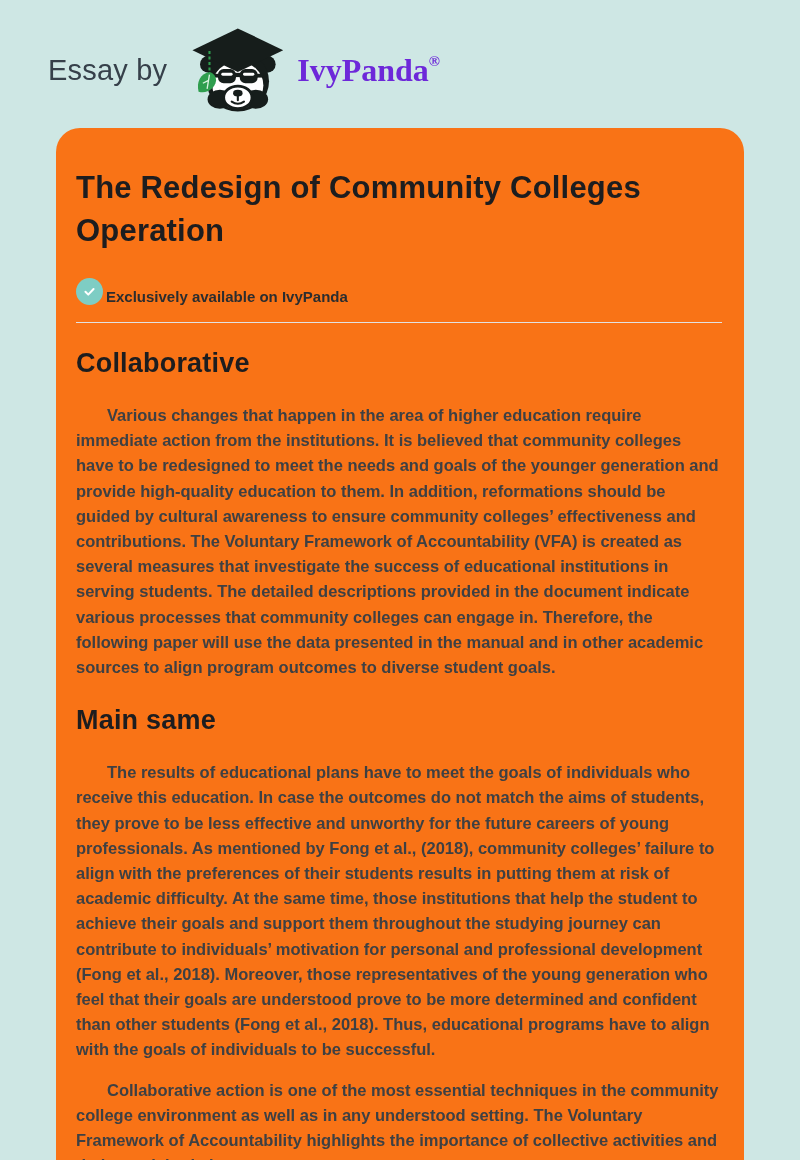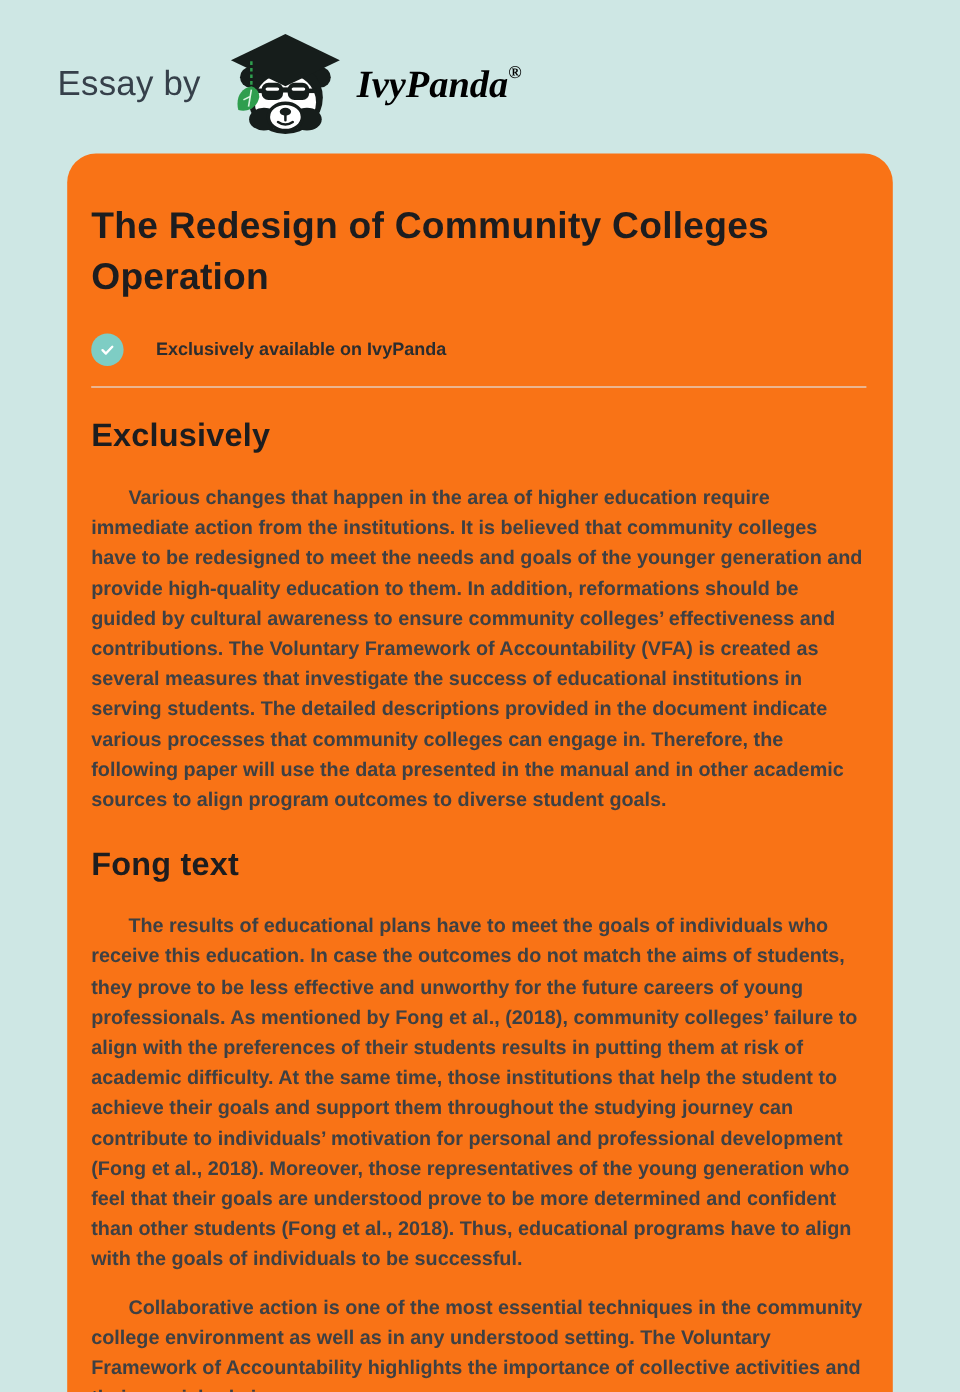--- a/index.html
+++ b/index.html
@@ -22,24 +22,23 @@
   .essay-by {
     font-size: 29px;
     color: #36404a;
     letter-spacing: 0.2px;
   }
   .logo-wrap { margin: 0 10px 0 16px; display: flex; align-items: center; }
   .brand {
     font-family: "Liberation Serif", serif;
     font-weight: bold;
     font-size: 32px;
-    color: #000000;
+    color: #6d28d9;
     display: flex;
     align-items: flex-start;
-    font-style: italic;
   }
   .brand sup {
     font-size: 15px;
     line-height: 1;
     margin-top: 2px;
     font-weight: bold;
   }
 
   
   .card {
@@ -54,22 +53,22 @@
   h1.title {
     margin: 0 0 26px 0;
     font-size: 31px;
     line-height: 43px;
     color: #1d1d1f;
     font-weight: bold;
     letter-spacing: 0.2px;
   }
   .badge-row {
     display: flex;
-    align-items: center;
-    gap: 27px;
+    align-items: flex-end;
+    gap: 3px;
     margin: 0 0 17px 0;
   }
   .badge-circle {
     width: 27px; height: 27px;
     border-radius: 50%;
     background: #7ecdc4;
     display: flex; align-items: center; justify-content: center;
     flex: 0 0 auto;
   }
   .badge-circle svg { display: block; }
@@ -153,21 +152,21 @@
       <span class="badge-circle">
         <svg width="15" height="15" viewBox="0 0 24 24">
           <path d="M5.5 12.5 L10 17 L18.5 8" stroke="#ffffff" stroke-width="3.2" fill="none" stroke-linecap="round" stroke-linejoin="round"></path>
         </svg>
       </span>
       <span class="badge-label">Exclusively available on IvyPanda</span>
     </div>
 
     <hr class="divider">
 
-    <h2 class="section-heading">Exclusively</h2>
+    <h2 class="section-heading">Collaborative</h2>
     <p class="body-par">Various changes that happen in the area of higher education require immediate action from the institutions. It is believed that community colleges have to be redesigned to meet the needs and goals of the younger generation and provide high-quality education to them. In addition, reformations should be guided by cultural awareness to ensure community colleges’ effectiveness and contributions. The Voluntary Framework of Accountability (VFA) is created as several measures that investigate the success of educational institutions in serving students. The detailed descriptions provided in the document indicate various processes that community colleges can engage in. Therefore, the following paper will use the data presented in the manual and in other academic sources to align program outcomes to diverse student goals.</p>
 
-    <h2 class="section-heading">Fong text</h2>
+    <h2 class="section-heading">Main same</h2>
     <p class="body-par">The results of educational plans have to meet the goals of individuals who receive this education. In case the outcomes do not match the aims of students, they prove to be less effective and unworthy for the future careers of young professionals. As mentioned by Fong et al., (2018), community colleges’ failure to align with the preferences of their students results in putting them at risk of academic difficulty. At the same time, those institutions that help the student to achieve their goals and support them throughout the studying journey can contribute to individuals’ motivation for personal and professional development (Fong et al., 2018). Moreover, those representatives of the young generation who feel that their goals are understood prove to be more determined and confident than other students (Fong et al., 2018). Thus, educational programs have to align with the goals of individuals to be successful.</p>
     <p class="body-par">Collaborative action is one of the most essential techniques in the community college environment as well as in any understood setting. The Voluntary Framework of Accountability highlights the importance of collective activities and their crucial role in</p>
 
   </main>
 </div>
 
 </body></html>

